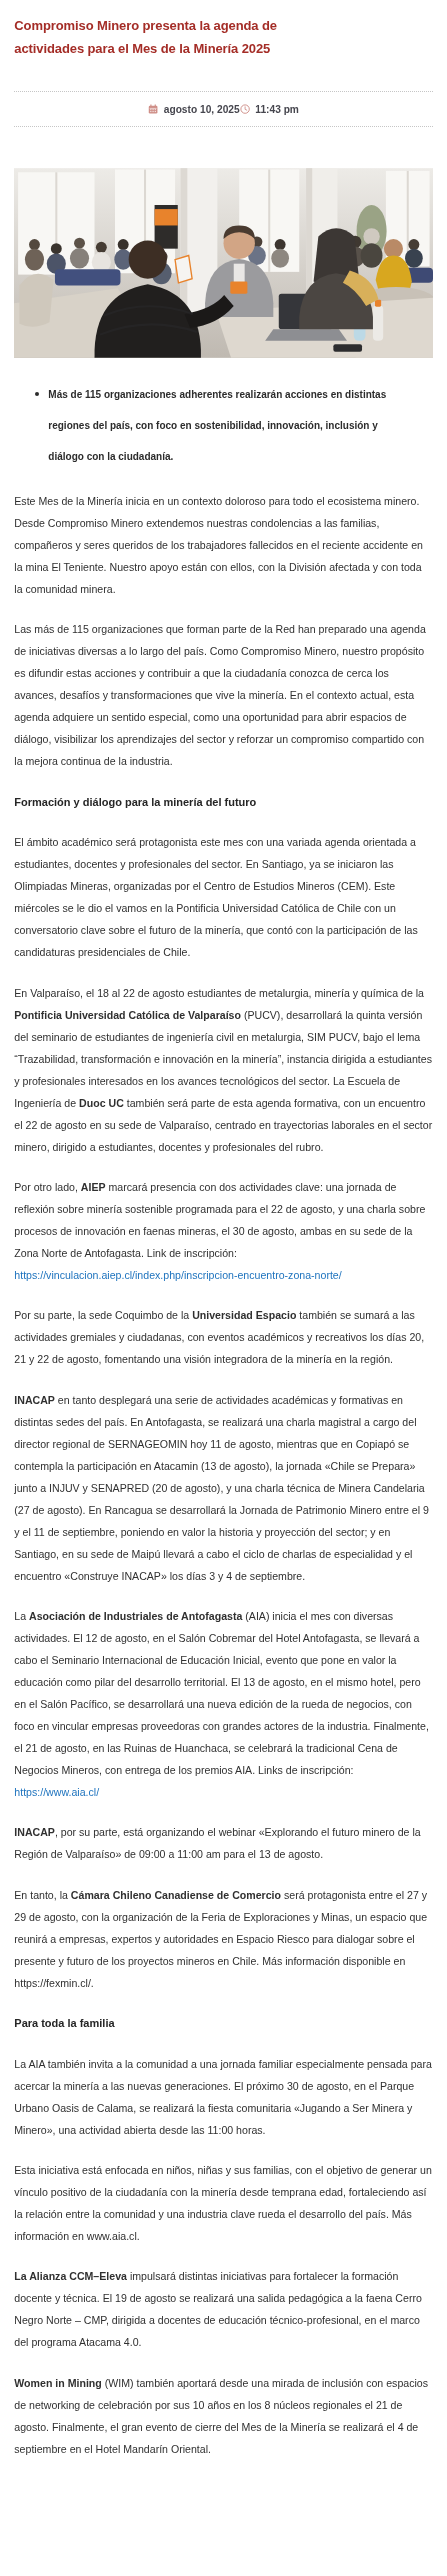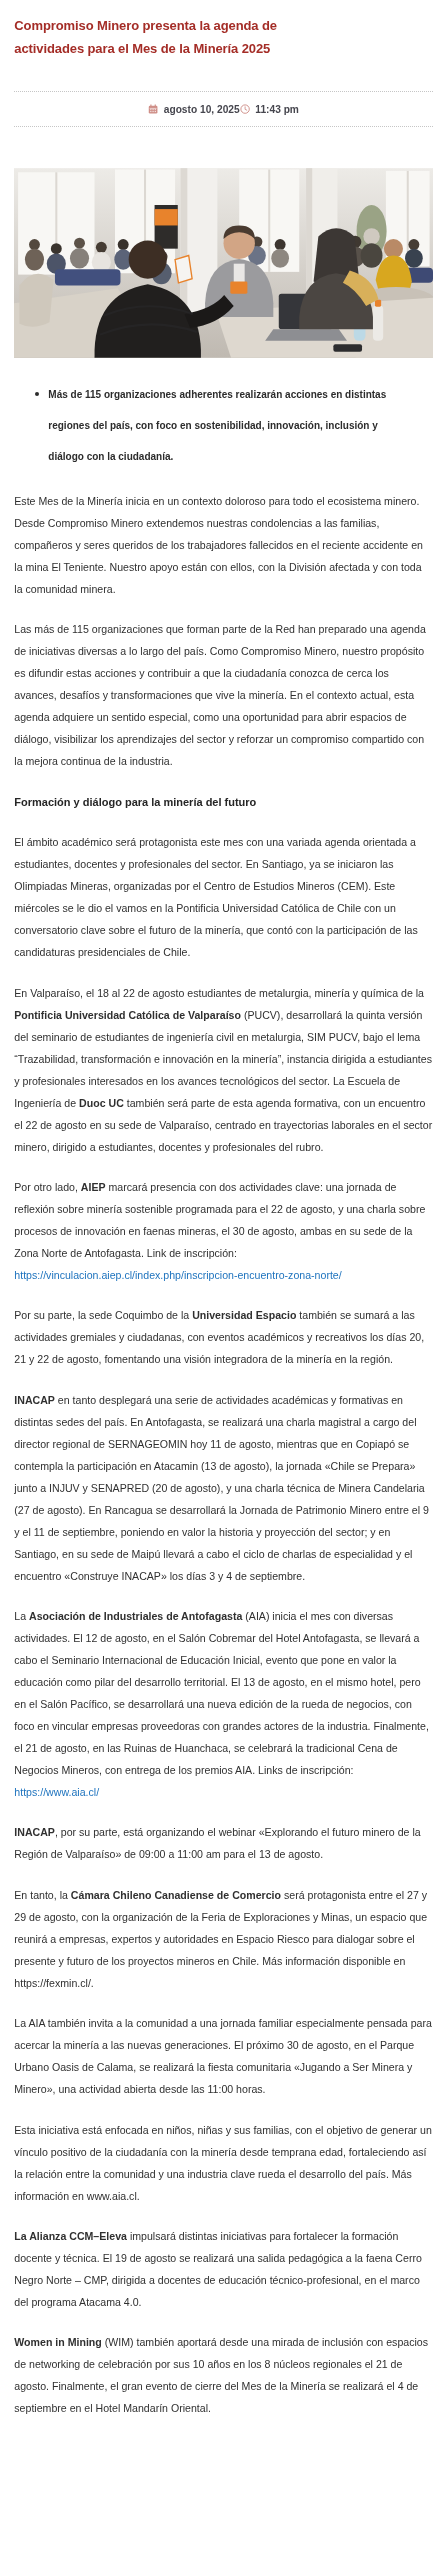--- a/index.html
+++ b/index.html
@@ -174,19 +174,20 @@
   <p class="para"><span>Las más de 115 organizaciones que forman parte de la Red han preparado una agenda de iniciativas diversas a lo largo del país. Como Compromiso Minero, nuestro propósito es difundir estas acciones y contribuir a que la ciudadanía conozca de cerca los avances, desafíos y transformaciones que vive la minería. En el contexto actual, esta agenda adquiere un sentido especial, como una oportunidad para abrir espacios de diálogo, visibilizar los aprendizajes del sector y reforzar un compromiso compartido con la mejora continua de la industria.</span></p>
   <h2 class="subhead"><span>Formación y diálogo para la minería del futuro</span></h2>
   <p class="para"><span>El ámbito académico será protagonista este mes con una variada agenda orientada a estudiantes, docentes y profesionales del sector. En Santiago, ya se iniciaron las Olimpiadas Mineras, organizadas por el Centro de Estudios Mineros (CEM).  Este miércoles se le dio el vamos en la Pontificia Universidad Católica de Chile con un conversatorio clave sobre el futuro de la minería, que contó con la participación de las candidaturas presidenciales de Chile.</span></p>
   <p class="para"><span>En Valparaíso, el 18 al 22 de agosto estudiantes de metalurgia, minería y química de la </span><span class="b">Pontificia Universidad Católica de Valparaíso</span><span> (PUCV), desarrollará la quinta versión del seminario de estudiantes de ingeniería civil en metalurgia, SIM PUCV, bajo el lema “Trazabilidad, transformación e innovación en la minería”, instancia dirigida a estudiantes y profesionales interesados en los avances tecnológicos del sector. La Escuela de Ingeniería de </span><span class="b">Duoc UC</span><span> también será parte de esta agenda formativa, con un encuentro el 22 de agosto en su sede de Valparaíso, centrado en trayectorias laborales en el sector minero, dirigido a estudiantes, docentes y profesionales del rubro.</span></p>
   <p class="para"><span>Por otro lado, </span><span class="b">AIEP</span><span> marcará presencia con dos actividades clave: una jornada de reflexión sobre minería sostenible programada para el 22 de agosto, y una charla sobre procesos de innovación en faenas mineras, el 30 de agosto, ambas en su sede de la Zona Norte de Antofagasta. Link de inscripción: </span><a href="#" class="lnk">https://vinculacion.aiep.cl/index.php/inscripcion-encuentro-zona-norte/</a></p>
   <p class="para"><span>Por su parte, la sede Coquimbo de la </span><span class="b">Universidad Espacio</span><span> también se sumará a las actividades gremiales y ciudadanas, con eventos académicos y recreativos los días 20, 21 y 22 de agosto, fomentando una visión integradora de la minería en la región.</span></p>
   <p class="para"><span class="b">INACAP</span><span> en tanto desplegará una serie de actividades académicas y formativas en distintas sedes del país. En Antofagasta, se realizará una charla magistral a cargo del director regional de SERNAGEOMIN hoy 11 de agosto, mientras que en Copiapó se contempla la participación en Atacamin (13 de agosto), la jornada «Chile se Prepara» junto a INJUV y SENAPRED (20 de agosto), y una charla técnica de Minera Candelaria (27 de agosto). En Rancagua se desarrollará la Jornada de Patrimonio Minero entre el 9 y el 11 de septiembre, poniendo en valor la historia y proyección del sector; y en Santiago, en su sede de Maipú llevará a cabo el ciclo de charlas de especialidad y el encuentro «Construye INACAP» los días 3 y 4 de septiembre.</span></p>
   <p class="para"><span>La </span><span class="b">Asociación de Industriales de Antofagasta</span><span> (AIA) inicia el mes con diversas actividades. El 12 de agosto, en el Salón Cobremar del Hotel Antofagasta, se llevará a cabo el Seminario Internacional de Educación Inicial, evento que pone en valor la educación como pilar del desarrollo territorial.  El 13 de agosto, en el mismo hotel, pero en el Salón Pacífico, se desarrollará una nueva edición de la rueda de negocios, con foco en vincular empresas proveedoras con grandes actores de la industria. Finalmente, el 21 de agosto, en las Ruinas de Huanchaca, se celebrará la tradicional Cena de Negocios Mineros, con entrega de los premios AIA. Links de inscripción: </span><a href="#" class="lnk">https://www.aia.cl/</a></p>
   <p class="para"><span class="b">INACAP</span><span>, por su parte, está organizando el webinar «Explorando el futuro minero de la Región de Valparaíso» de 09:00 a 11:00 am para el 13 de agosto.</span></p>
   <p class="para"><span>En tanto, la </span><span class="b">Cámara Chileno Canadiense de Comercio</span><span> será protagonista entre el 27 y 29 de agosto, con la organización de la Feria de Exploraciones y Minas, un espacio que reunirá a empresas, expertos y autoridades en Espacio Riesco para dialogar sobre el presente y futuro de los proyectos mineros en Chile. Más información disponible en https://fexmin.cl/.</span></p>
+  <h2 class="subhead"><span>Para toda la familia</span></h2>
   <p class="para"><span>La AIA también invita a la comunidad a una jornada familiar especialmente pensada para acercar la minería a las nuevas generaciones. El próximo 30 de agosto, en el Parque Urbano Oasis de Calama, se realizará la fiesta comunitaria «Jugando a Ser Minera y Minero», una actividad abierta desde las 11:00 horas.</span></p>
   <p class="para"><span>Esta iniciativa está enfocada en niños, niñas y sus familias, con el objetivo de generar un vínculo positivo de la ciudadanía con la minería desde temprana edad, fortaleciendo así la relación entre la comunidad y una industria clave rueda el desarrollo del país. Más información en www.aia.cl.</span></p>
   <p class="para"><span class="b">La Alianza CCM–Eleva</span><span> impulsará distintas iniciativas para fortalecer la formación docente y técnica. El 19 de agosto se realizará una salida pedagógica a la faena Cerro Negro Norte – CMP, dirigida a docentes de educación técnico-profesional, en el marco del programa Atacama 4.0.</span></p>
   <p class="para"><span class="b">Women in Mining</span><span> (WIM) también aportará desde una mirada de inclusión con espacios de networking de celebración por sus 10 años en los 8 núcleos regionales el 21 de agosto. Finalmente, el gran evento de cierre del Mes de la Minería se realizará el 4 de septiembre en el Hotel Mandarín Oriental.</span></p>
 
 </div>
 
 
 </body></html>

